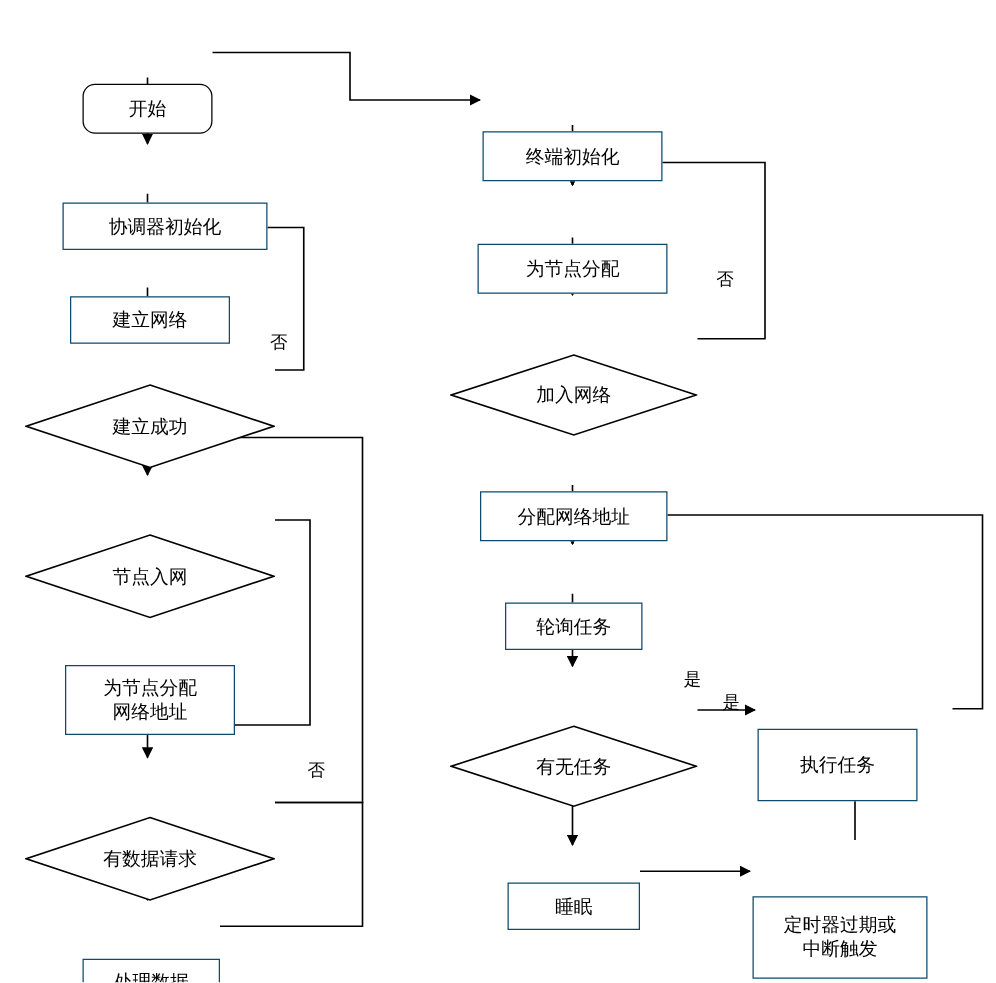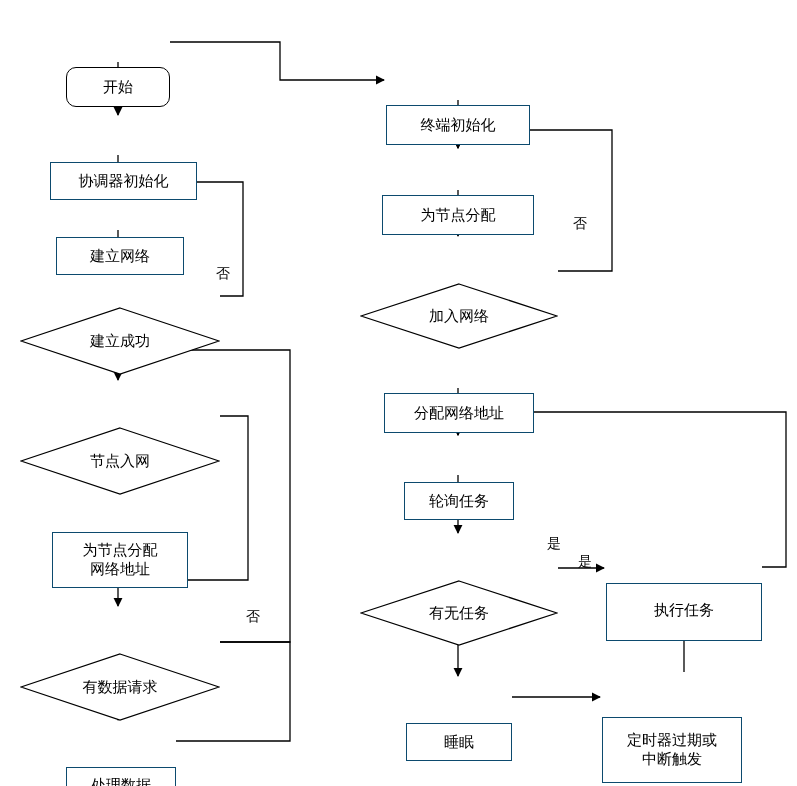--- a/index.html
+++ b/index.html
@@ -110,21 +110,21 @@
       <path d="M 762 567 L 786 567 L 786 412 L 458 412 L 458 435"></path>
 
       <path d="M 170 42 L 280 42 L 280 80 L 384 80"></path>
     </g>
   </svg>
 
   <div class="node stadium" style="left:66px; top:22px; width:104px; height:40px;">
     <span>开始</span>
   </div>
 
-  <div class="node rect" style="left:50px; top:117px; width:147px; height:38px;">
+  <div class="node rect" style="left:50px; top:117px; width:164px; height:38px;">
     <span>协调器初始化</span>
   </div>
 
   <div class="node rect" style="left:56px; top:192px; width:128px; height:38px;">
     <span>建立网络</span>
   </div>
 
   <div class="node diamond" style="left:20px; top:262px; width:200px; height:68px;">
     <svg width="200" height="68" viewBox="0 0 200 68">
         <polygon points="100,1 199,34 100,67 1,34" fill="#ffffff" stroke="#000000" stroke-width="1.3"></polygon>
@@ -178,25 +178,25 @@
     <span>轮询任务</span>
   </div>
 
   <div class="node diamond" style="left:360px; top:535px; width:198px; height:66px;">
     <svg width="198" height="66" viewBox="0 0 198 66">
         <polygon points="99,1 197,33 99,65 1,33" fill="#ffffff" stroke="#000000" stroke-width="1.3"></polygon>
       </svg>
     <span class="dlabel">有无任务</span>
   </div>
 
-  <div class="node rect" style="left:606px; top:538px; width:156px; height:58px;font-family:Liberation Mono, monospace;">
+  <div class="node rect" style="left:606px; top:538px; width:128px; height:58px;">
     <span>执行任务</span>
   </div>
 
-  <div class="node rect" style="left:406px; top:678px; width:106px; height:38px;">
+  <div class="node rect" style="left:406px; top:661px; width:106px; height:38px;">
     <span>睡眠</span>
   </div>
 
   <div class="node rect" style="left:602px; top:672px; width:140px; height:66px;">
     <span>定时器过期或
 中断触发</span>
   </div>
 
   <div class="edge-label" style="left:216px; top:265px;">否</div>
   <div class="edge-label" style="left:246px; top:608px;">否</div>

